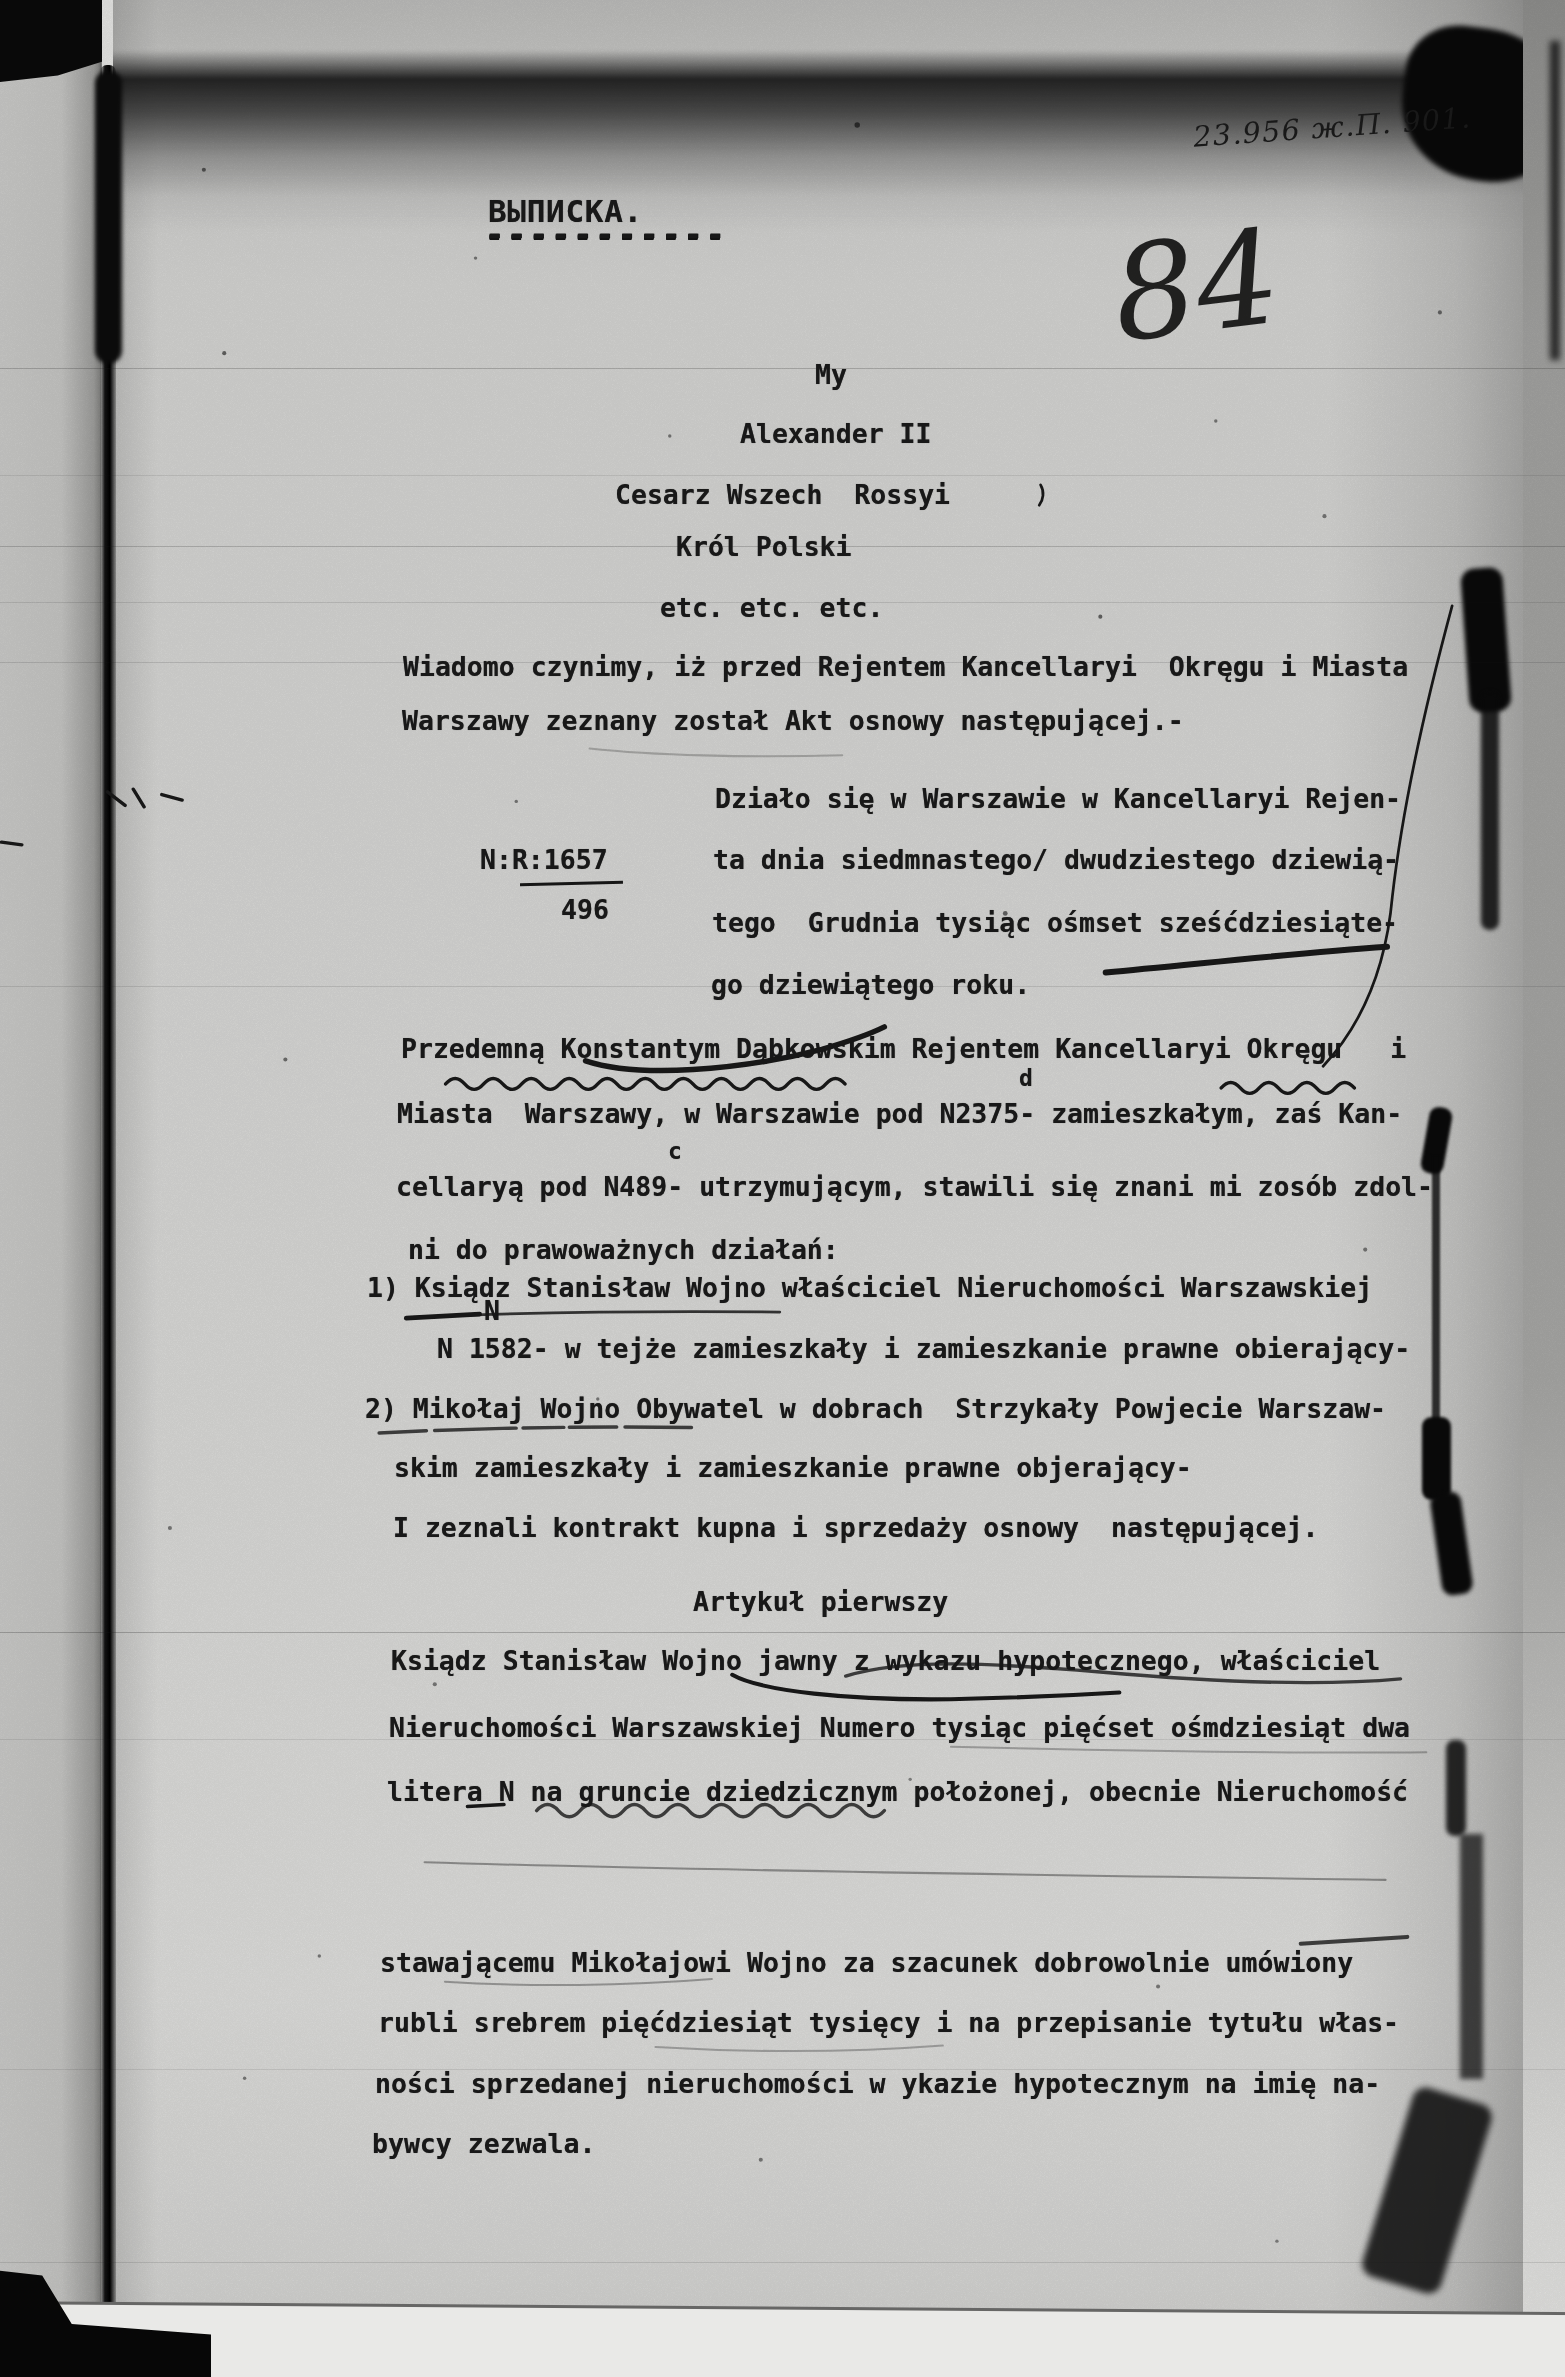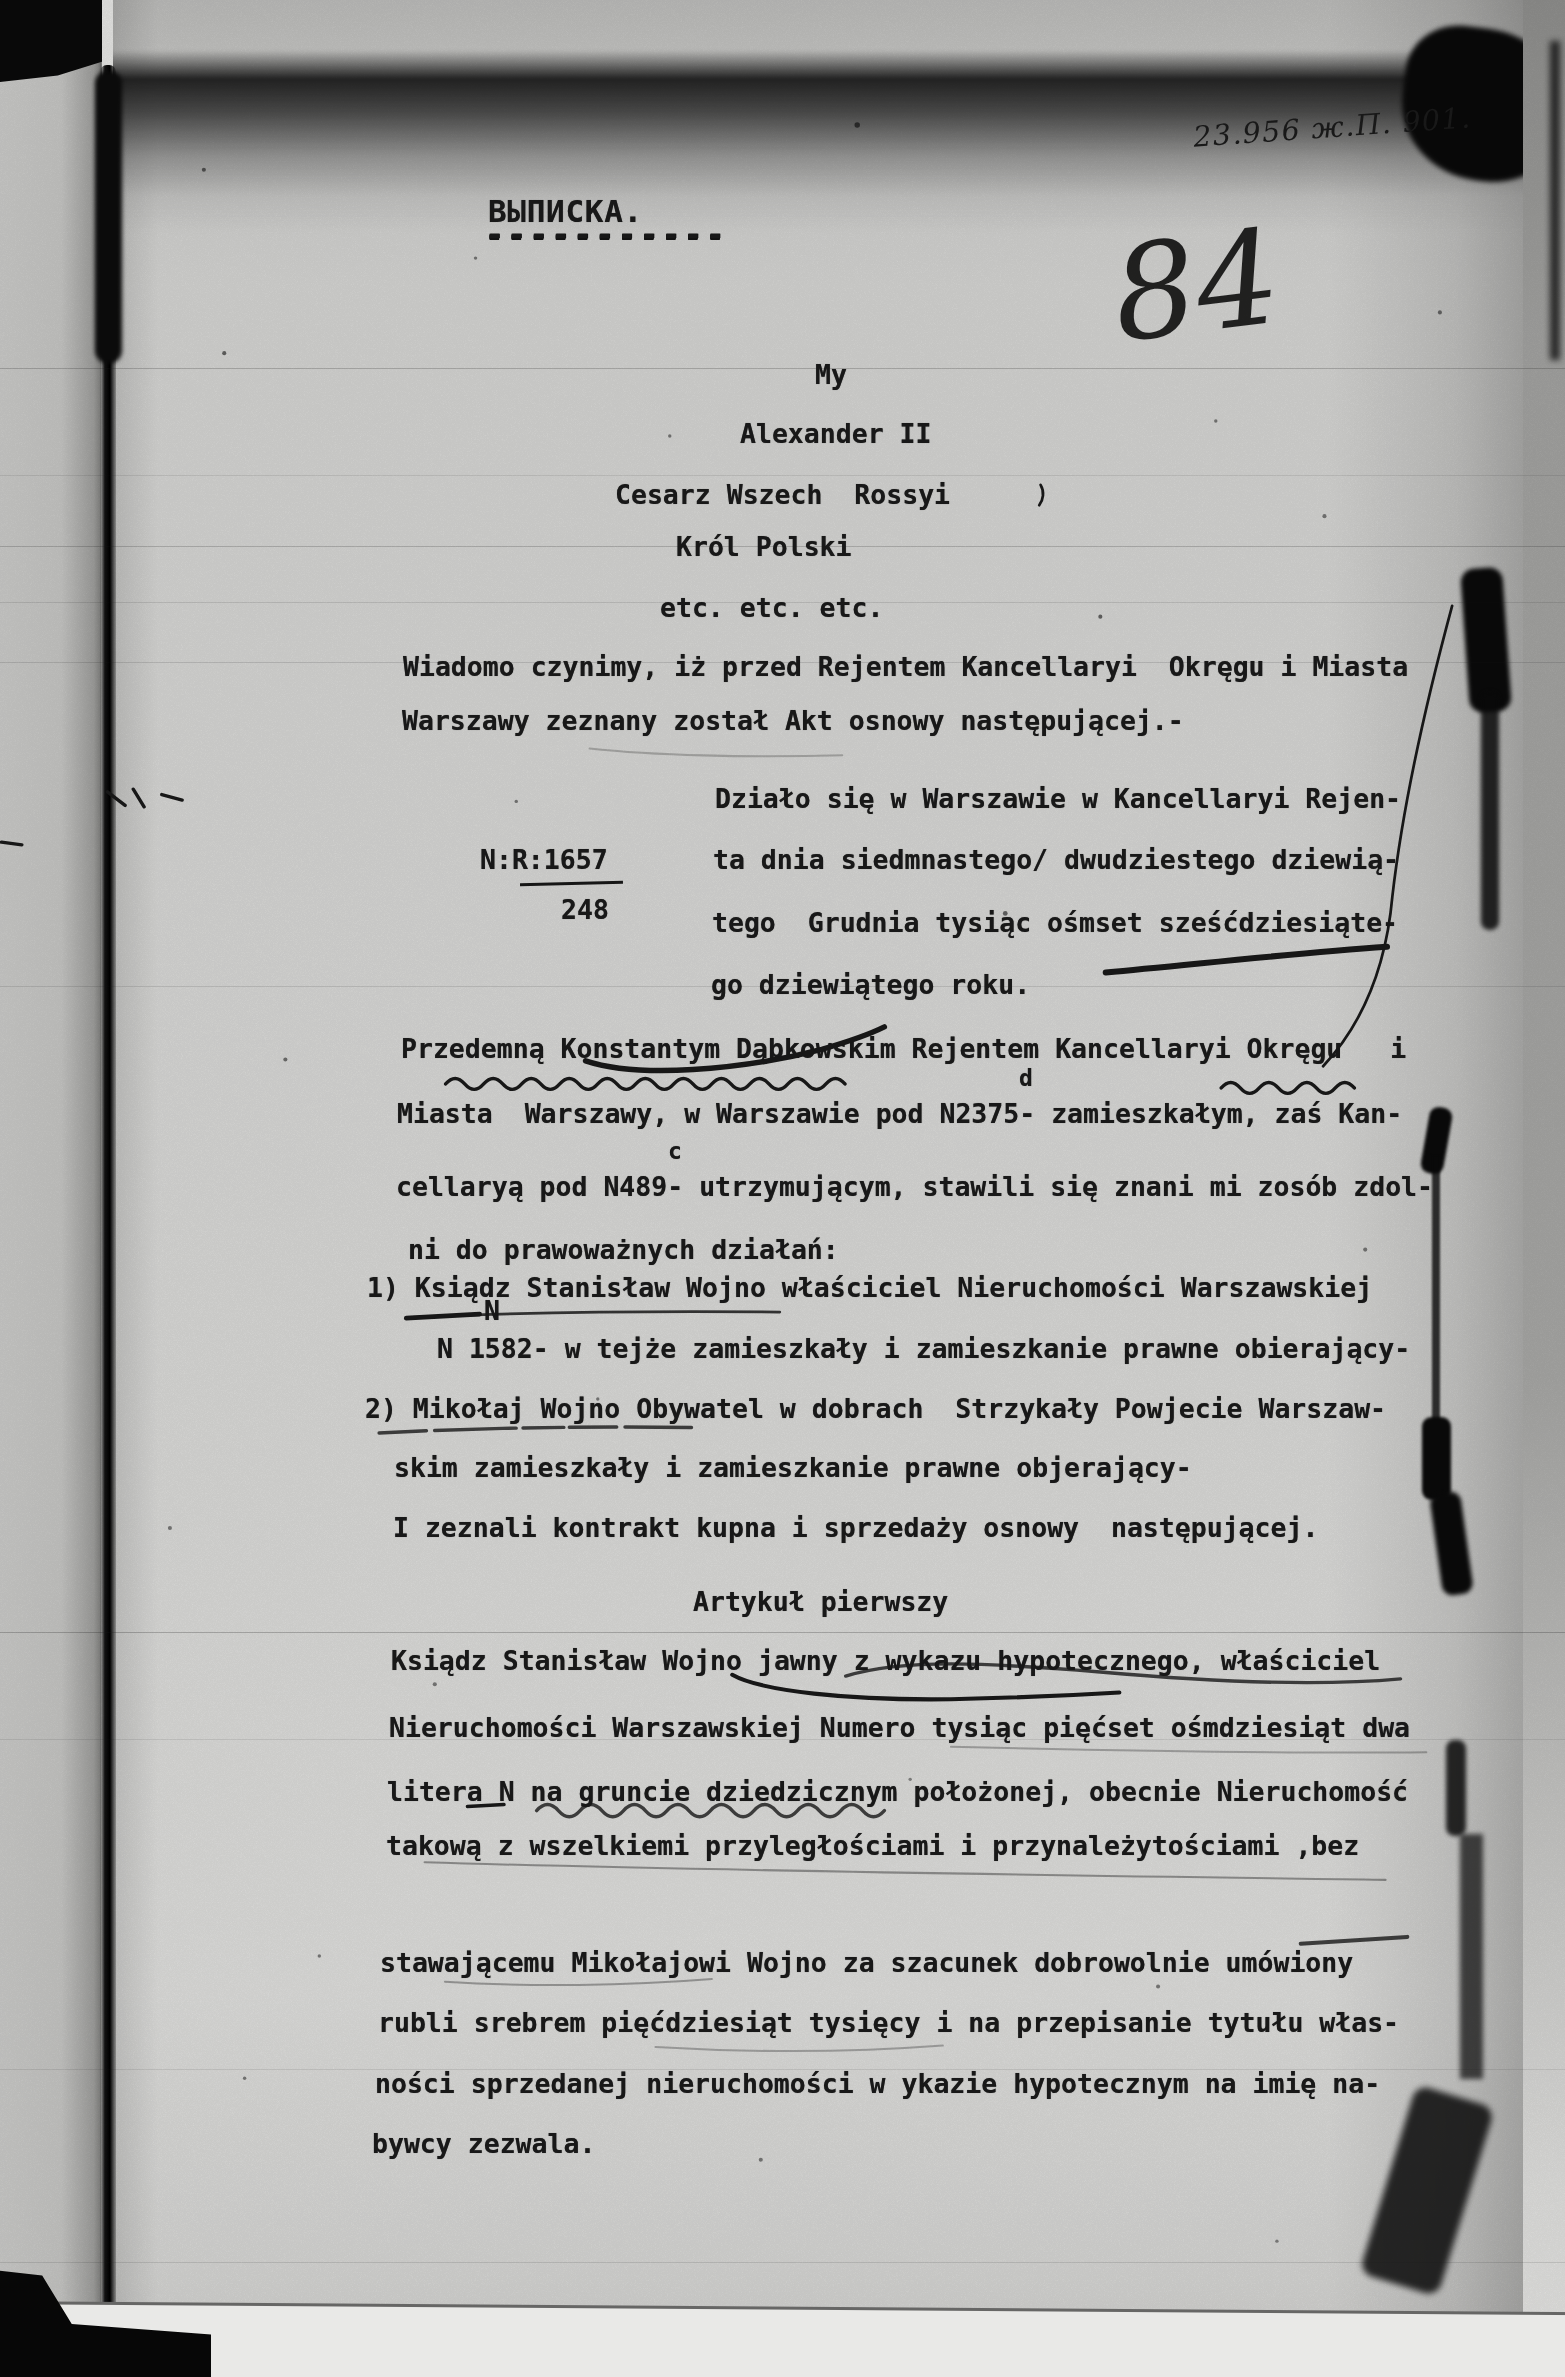--- a/index.html
+++ b/index.html
@@ -84,42 +84,41 @@
   <span class="tline dashes" style="left:485px;top:216px;">-----------</span>
 
   <span class="tline" style="left:815px;top:359px;">My</span>
   <span class="tline" style="left:740px;top:418px;">Alexander II</span>
   <span class="tline" style="left:615px;top:479px;">Cesarz Wszech  Rossyi</span>
   <span class="tline" style="left:676px;top:531px;">Król Polski</span>
   <span class="tline" style="left:660px;top:592px;">etc. etc. etc.</span>
 
   <span class="tline" style="left:480px;top:844px;">N:R:1657</span>
   <div class="abs fracbar"></div>
-  <span class="tline" style="left:561px;top:894px;">248</span>
+  <span class="tline" style="left:561px;top:894px;">496</span>
 
   <span class="tline" style="left:403px;top:651px;">Wiadomo czynimy, iż przed Rejentem Kancellaryi  Okręgu i Miasta</span>
   <span class="tline" style="left:402px;top:705px;">Warszawy zeznany został Akt osnowy następującej.-</span>
   <span class="tline" style="left:715px;top:783px;">Działo się w Warszawie w Kancellaryi Rejen-</span>
   <span class="tline" style="left:713px;top:844px;">ta dnia siedmnastego/ dwudziestego dziewią-</span>
   <span class="tline" style="left:712px;top:907px;">tego  Grudnia tysiąc ośmset sześćdziesiąte-</span>
   <span class="tline" style="left:711px;top:969px;">go dziewiątego roku.</span>
   <span class="tline" style="left:401px;top:1033px;">Przedemną Konstantym Dąbkowskim Rejentem Kancellaryi Okręgu   i</span>
   <span class="tline" style="left:397px;top:1098px;">Miasta  Warszawy, w Warszawie pod N2375- zamieszkałym, zaś Kan-</span>
   <span class="tline" style="left:396px;top:1171px;">cellaryą pod N489- utrzymującym, stawili się znani mi zosób zdol-</span>
   <span class="tline" style="left:408px;top:1234px;">ni do prawoważnych działań:</span>
   <span class="tline" style="left:367px;top:1272px;">1) Ksiądz Stanisław Wojno właściciel Nieruchomości Warszawskiej</span>
   <span class="tline" style="left:397px;top:1333px;margin-left:40px;">N 1582- w tejże zamieszkały i zamieszkanie prawne obierający-</span>
   <span class="tline" style="left:365px;top:1393px;">2) Mikołaj Wojno Obywatel w dobrach  Strzykały Powjecie Warszaw-</span>
   <span class="tline" style="left:394px;top:1452px;">skim zamieszkały i zamieszkanie prawne objerający-</span>
   <span class="tline" style="left:393px;top:1512px;">I zeznali kontrakt kupna i sprzedaży osnowy  następującej.</span>
   <span class="tline" style="left:693px;top:1586px;">Artykuł pierwszy</span>
   <span class="tline" style="left:391px;top:1645px;">Ksiądz Stanisław Wojno jawny z wykazu hypotecznego, właściciel</span>
   <span class="tline" style="left:389px;top:1712px;">Nieruchomości Warszawskiej Numero tysiąc pięćset ośmdziesiąt dwa</span>
   <span class="tline" style="left:387px;top:1776px;">litera N na gruncie dziedzicznym położonej, obecnie Nieruchomość</span>
-  <span class="tline" style="left:386px;top:1830px;">takową z wszelkiemi przyległościami i przynależytościami ,bez</span>
   <span class="tline" style="left:380px;top:1947px;">stawającemu Mikołajowi Wojno za szacunek dobrowolnie umówiony</span>
   <span class="tline" style="left:378px;top:2007px;">rubli srebrem pięćdziesiąt tysięcy i na przepisanie tytułu włas-</span>
   <span class="tline" style="left:375px;top:2068px;">ności sprzedanej nieruchomości w ykazie hypotecznym na imię na-</span>
   <span class="tline" style="left:372px;top:2128px;">bywcy zezwala.</span>
 
   <span class="tline ins" style="left:1019px;top:1065px;">d</span>
   <span class="tline ins" style="left:668px;top:1138px;">c</span>
   <span class="tline" style="left:484px;top:1295px;">N</span>
 
   <svg class="ink abs" viewBox="0 0 2304 3500">

